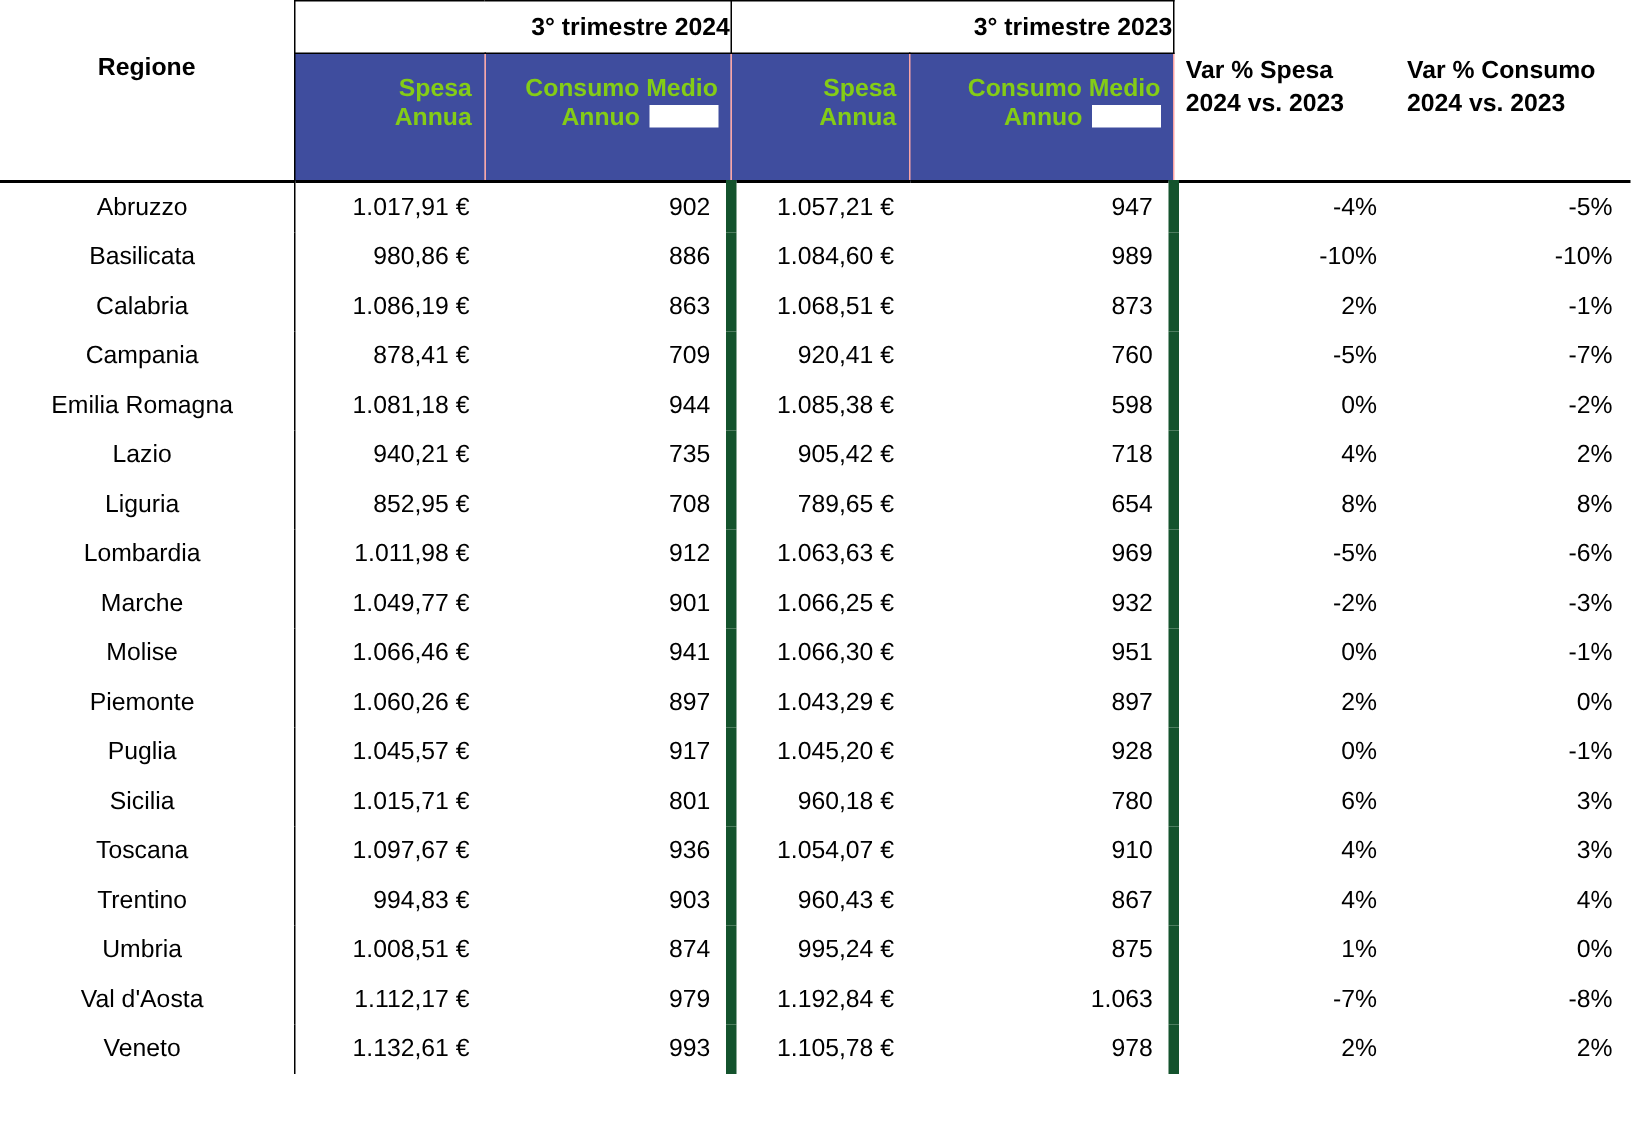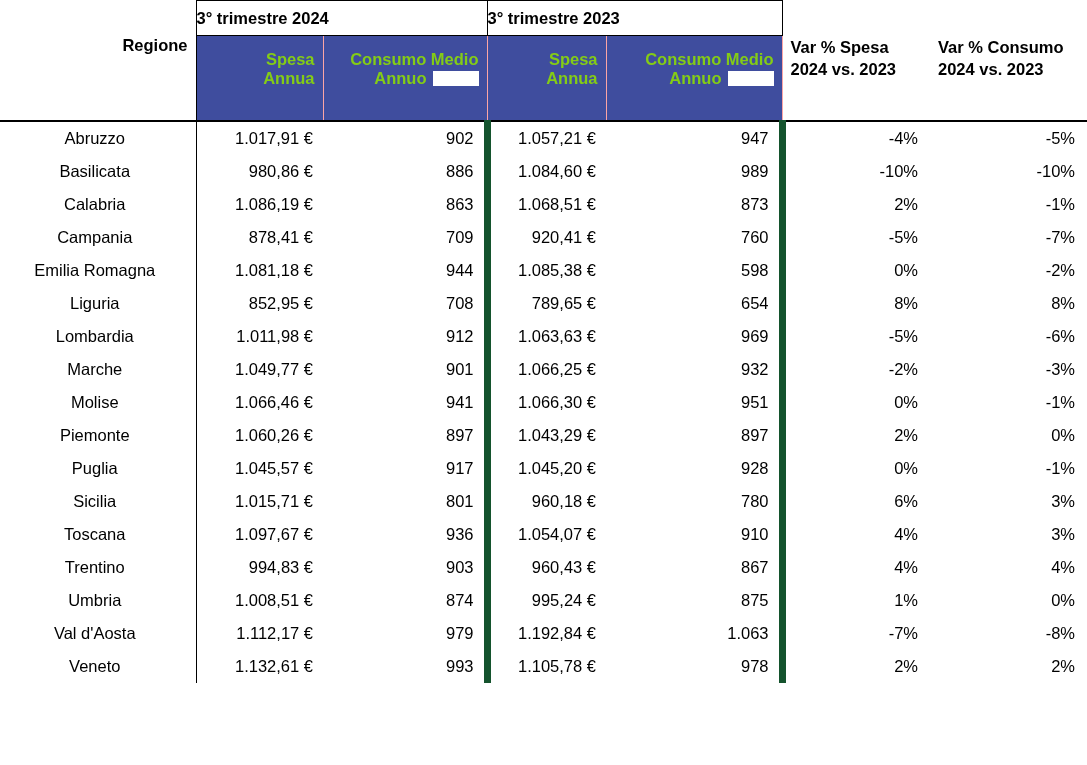--- a/index.html
+++ b/index.html
@@ -33,21 +33,21 @@
   col.c-cons23  { width: 176px; }
   col.c-varspesa { width: 148px; }
   col.c-varcons  { width: 157px; }
 
   
   thead tr.group-row th {
     height: 34px;
     padding: 0;
     font-weight: bold;
     font-size: 16.5px;
-    text-align: left;
+    text-align: right;
     vertical-align: middle;
     background: #ffffff;
     color: #000000;
   }
   th.grp-2024, th.grp-2023 {
     border-left: 1px solid #000;
     border-right: 1px solid #000;
     border-top: 1px solid #000;
     border-bottom: 1px solid #000;
   }
@@ -67,21 +67,21 @@
     color: #84cc16;
     text-align: right;
     border-left: 1px solid #000;
     border-right: 1px solid #fca5a5;
     border-bottom: 1px solid #000;
   }
   th.blue.nolb { border-left: none; }
   th.regione-cell {
     background: #ffffff;
     color: #000000;
-    text-align: right;
+    text-align: center;
     vertical-align: middle;
     border: none;
     font-size: 17px;
   }
   th.var-cell {
     background: #ffffff;
     color: #000000;
     text-align: left;
     vertical-align: middle;
     border: none;
@@ -232,20 +232,29 @@
         <tr>
           <td class="region">Emilia Romagna</td>
           <td class="num">1.081,18 €</td>
           <td class="num sep-right">944</td>
           <td class="num">1.085,38 €</td>
           <td class="num sep-right">598</td>
           <td class="var">0%</td>
           <td class="var">-2%</td>
         </tr>
         <tr>
+          <td class="region">Lazio</td>
+          <td class="num">940,21 €</td>
+          <td class="num sep-right">735</td>
+          <td class="num">905,42 €</td>
+          <td class="num sep-right">718</td>
+          <td class="var">4%</td>
+          <td class="var">2%</td>
+        </tr>
+        <tr>
           <td class="region">Liguria</td>
           <td class="num">852,95 €</td>
           <td class="num sep-right">708</td>
           <td class="num">789,65 €</td>
           <td class="num sep-right">654</td>
           <td class="var">8%</td>
           <td class="var">8%</td>
         </tr>
         <tr>
           <td class="region">Lombardia</td>

